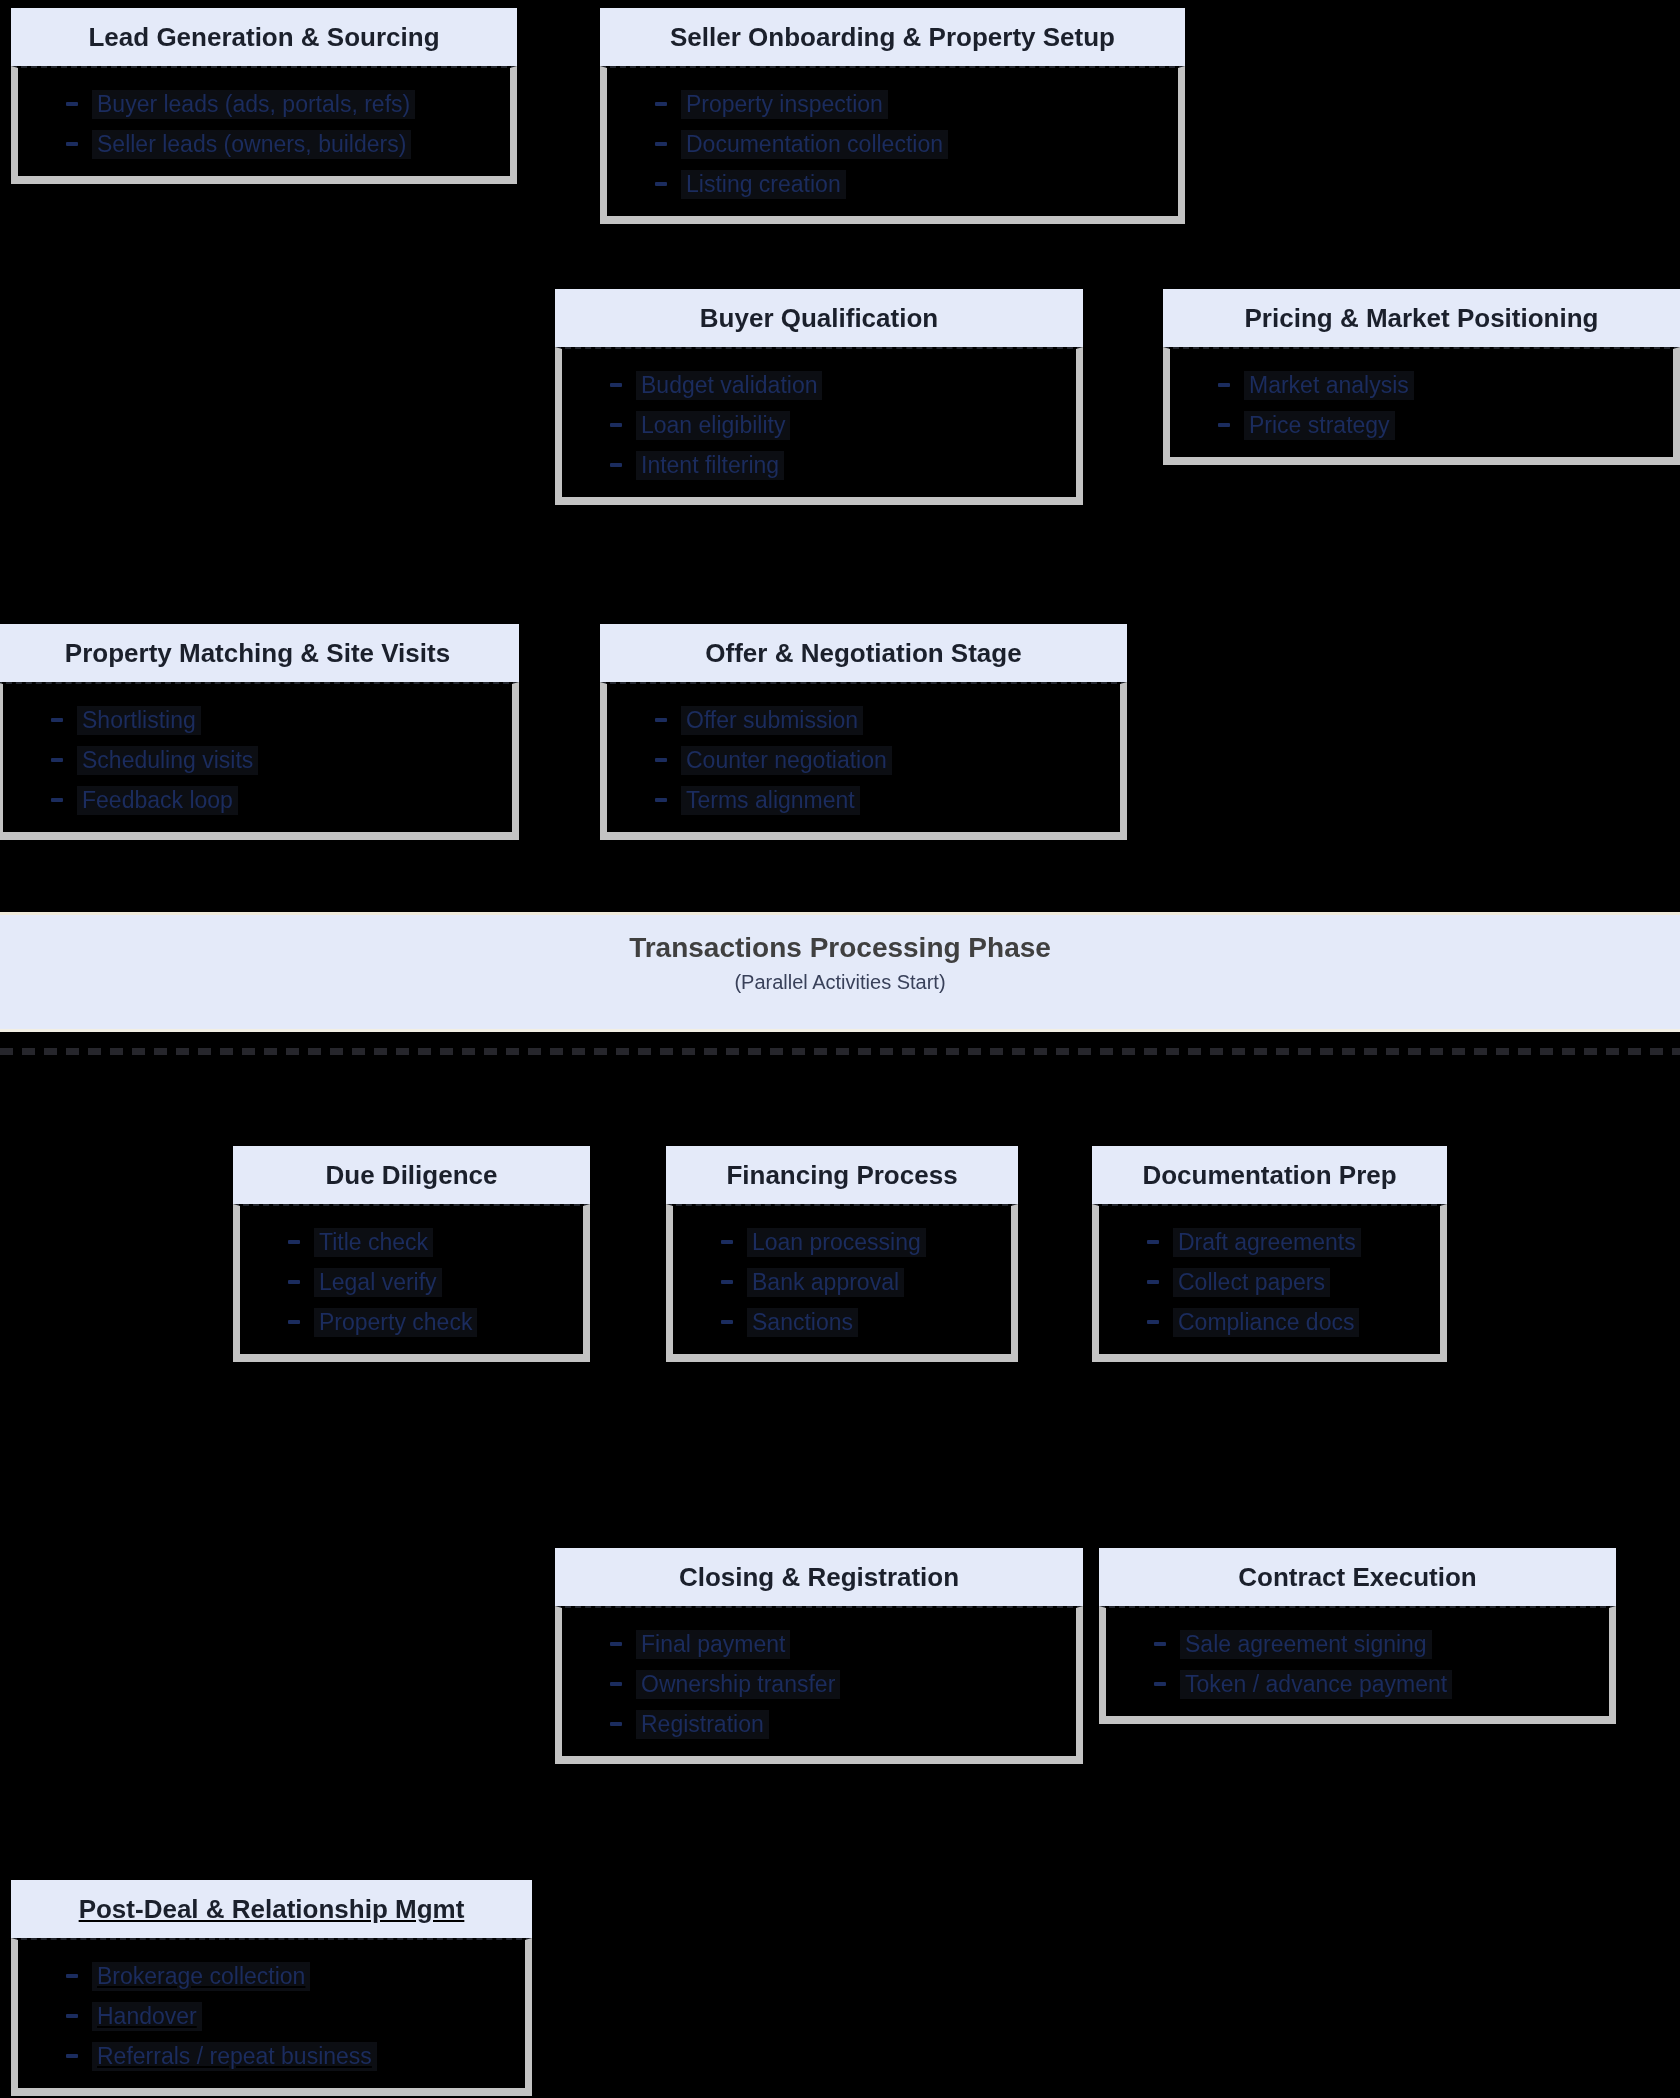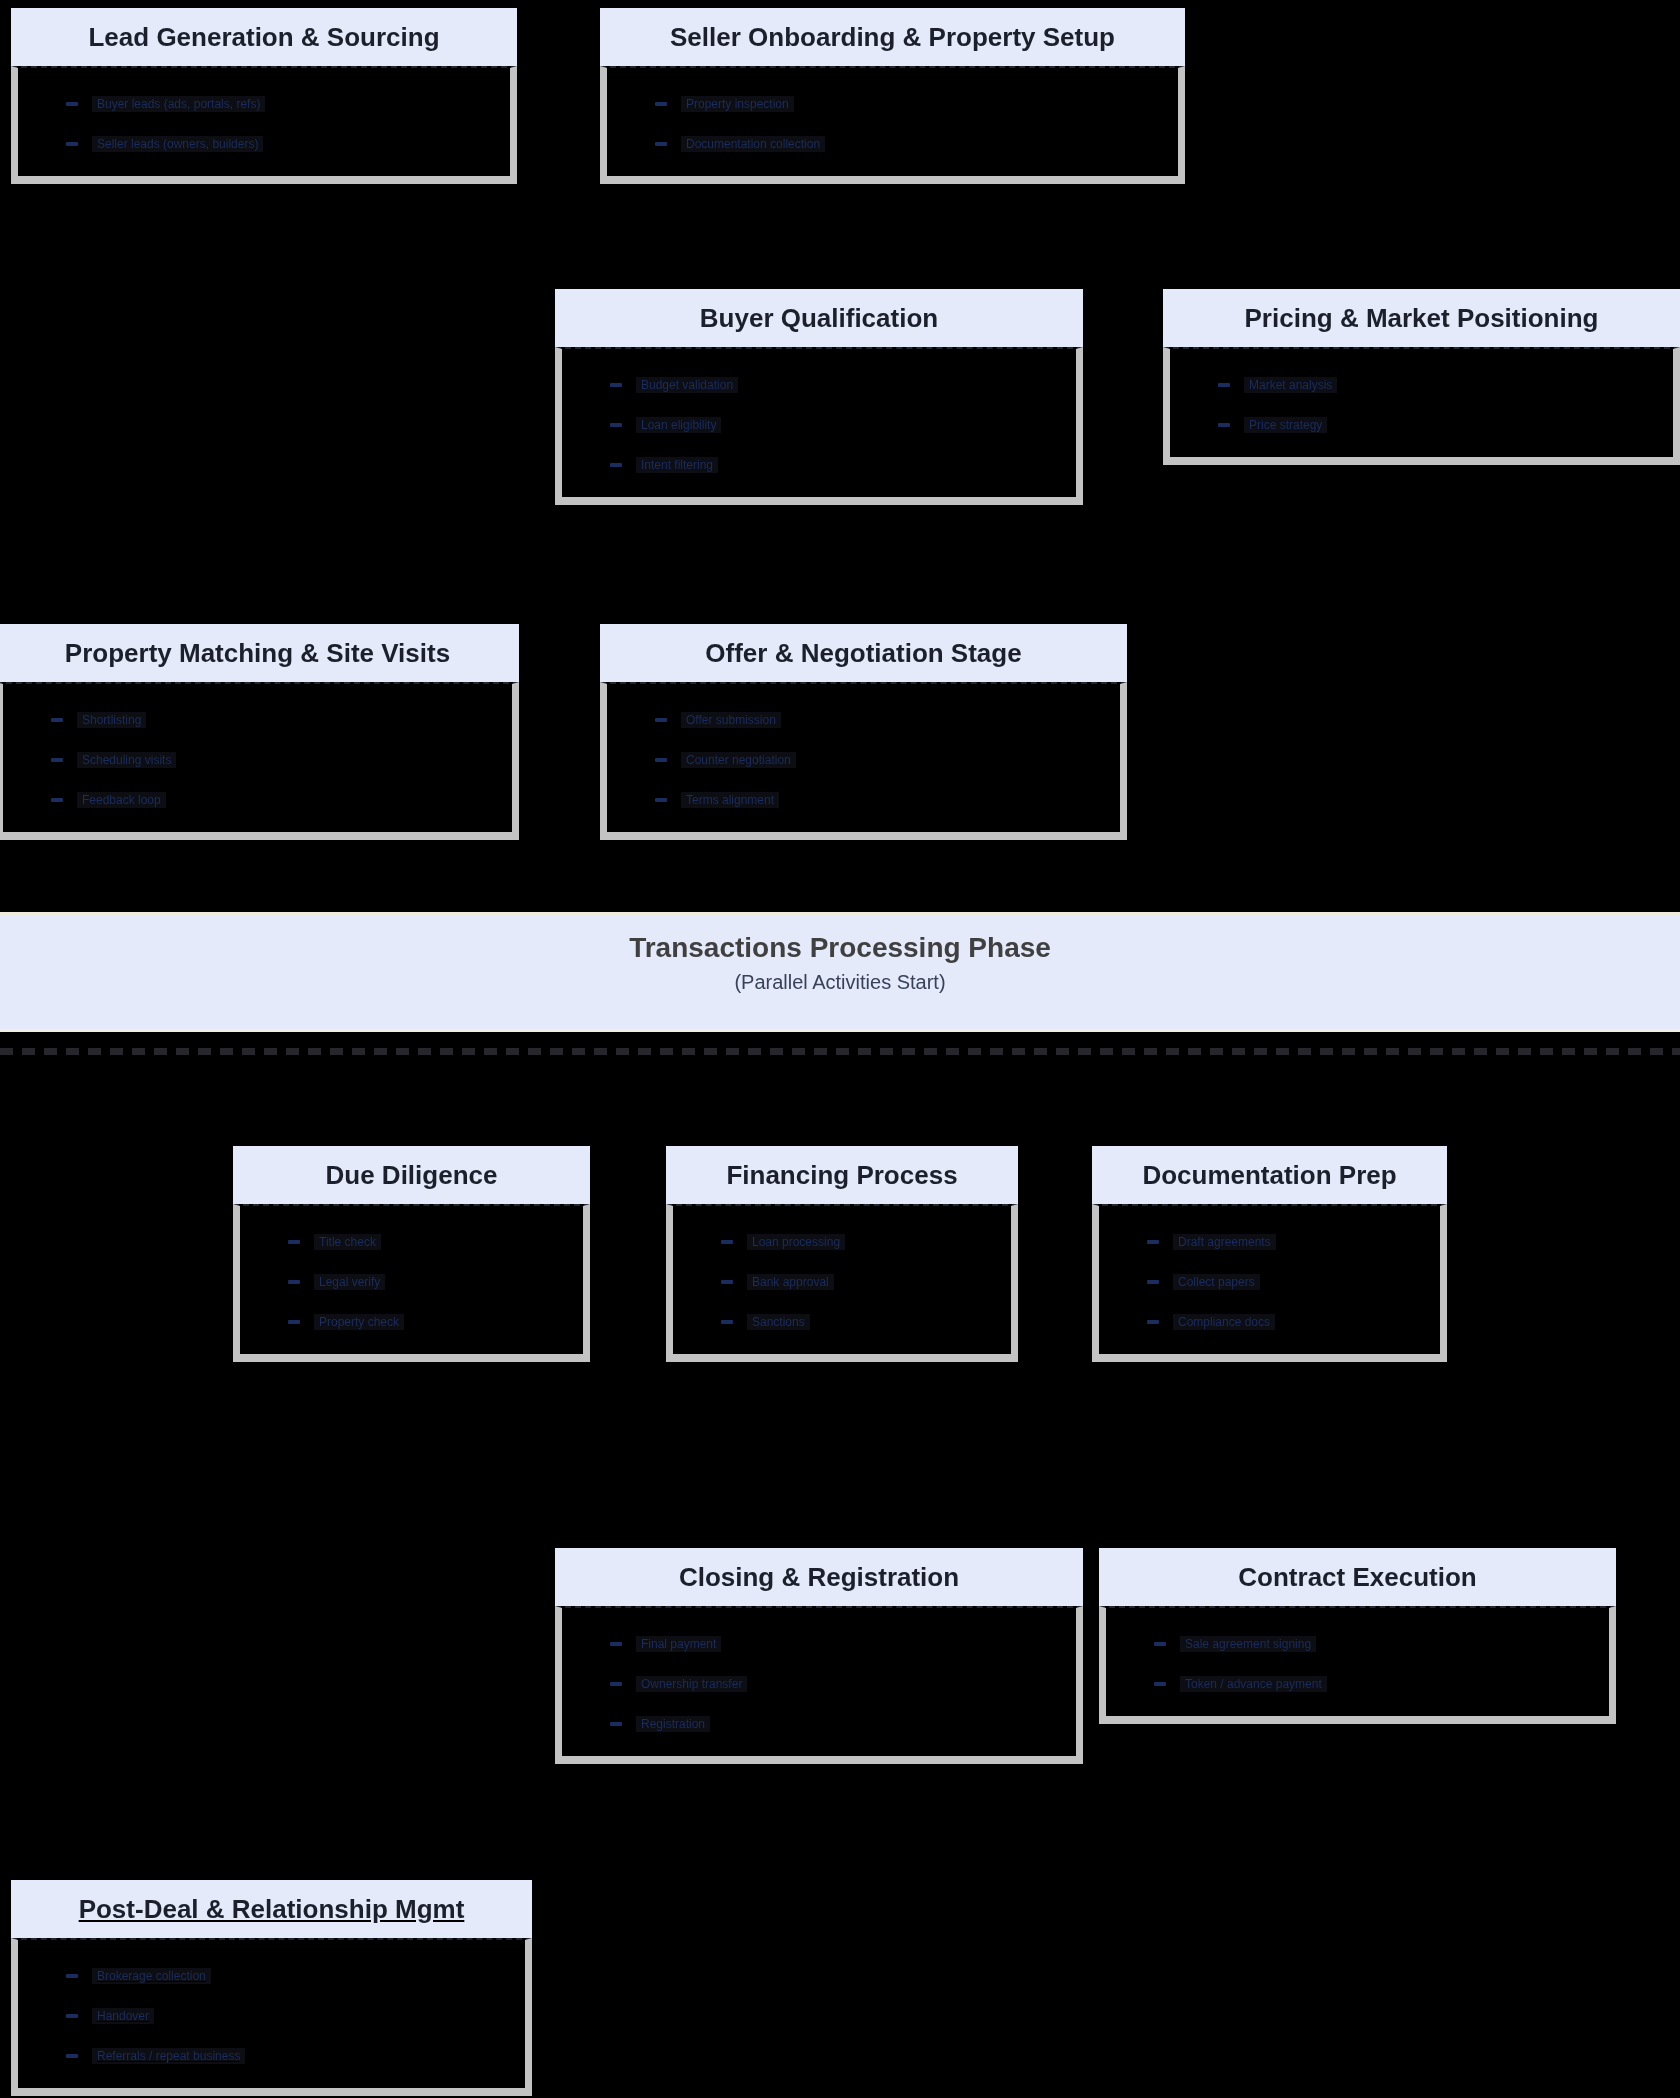--- a/index.html
+++ b/index.html
@@ -23,21 +23,21 @@
     border-left:7px solid #c3c3c3;
     border-right:7px solid #c3c3c3;
     border-bottom:8px solid #c3c3c3;
     border-top:2px dashed #23262e;
     box-sizing:border-box;
     padding:16px 10px 12px 48px;
   }
   ul.items{list-style:none;margin:0;padding:0;}
   ul.items li{
     display:flex;align-items:center;height:40px;
-    color:#1b2c5e;font-size:12px;white-space:nowrap;
+    color:#1b2c5e;font-size:23px;white-space:nowrap;
   }
   .dash{
     display:inline-block;width:12px;height:4px;flex:0 0 12px;
     background:#1b2c5e;border-radius:1px;margin-right:14px;
   }
   .txt{background:#0c0e13;padding:1px 5px;}
   
   .n1 {left:11px;  top:8px;    width:506px;}
   .n2 {left:600px; top:8px;    width:585px;}
   .n3 {left:555px; top:289px;  width:528px;}
@@ -91,20 +91,24 @@
   <div class="node-body">
     <ul class="items">
         <li>
           <span class="dash"></span>
           <span class="txt">Property inspection</span>
         </li>
         <li>
           <span class="dash"></span>
           <span class="txt">Documentation collection</span>
         </li>
+        <li>
+          <span class="dash"></span>
+          <span class="txt">Listing creation</span>
+        </li>
       </ul>
   </div>
 </div>
 
 <div class="node n3">
   <div class="node-header">Buyer Qualification</div>
   <div class="node-body">
     <ul class="items">
         <li>
           <span class="dash"></span>

